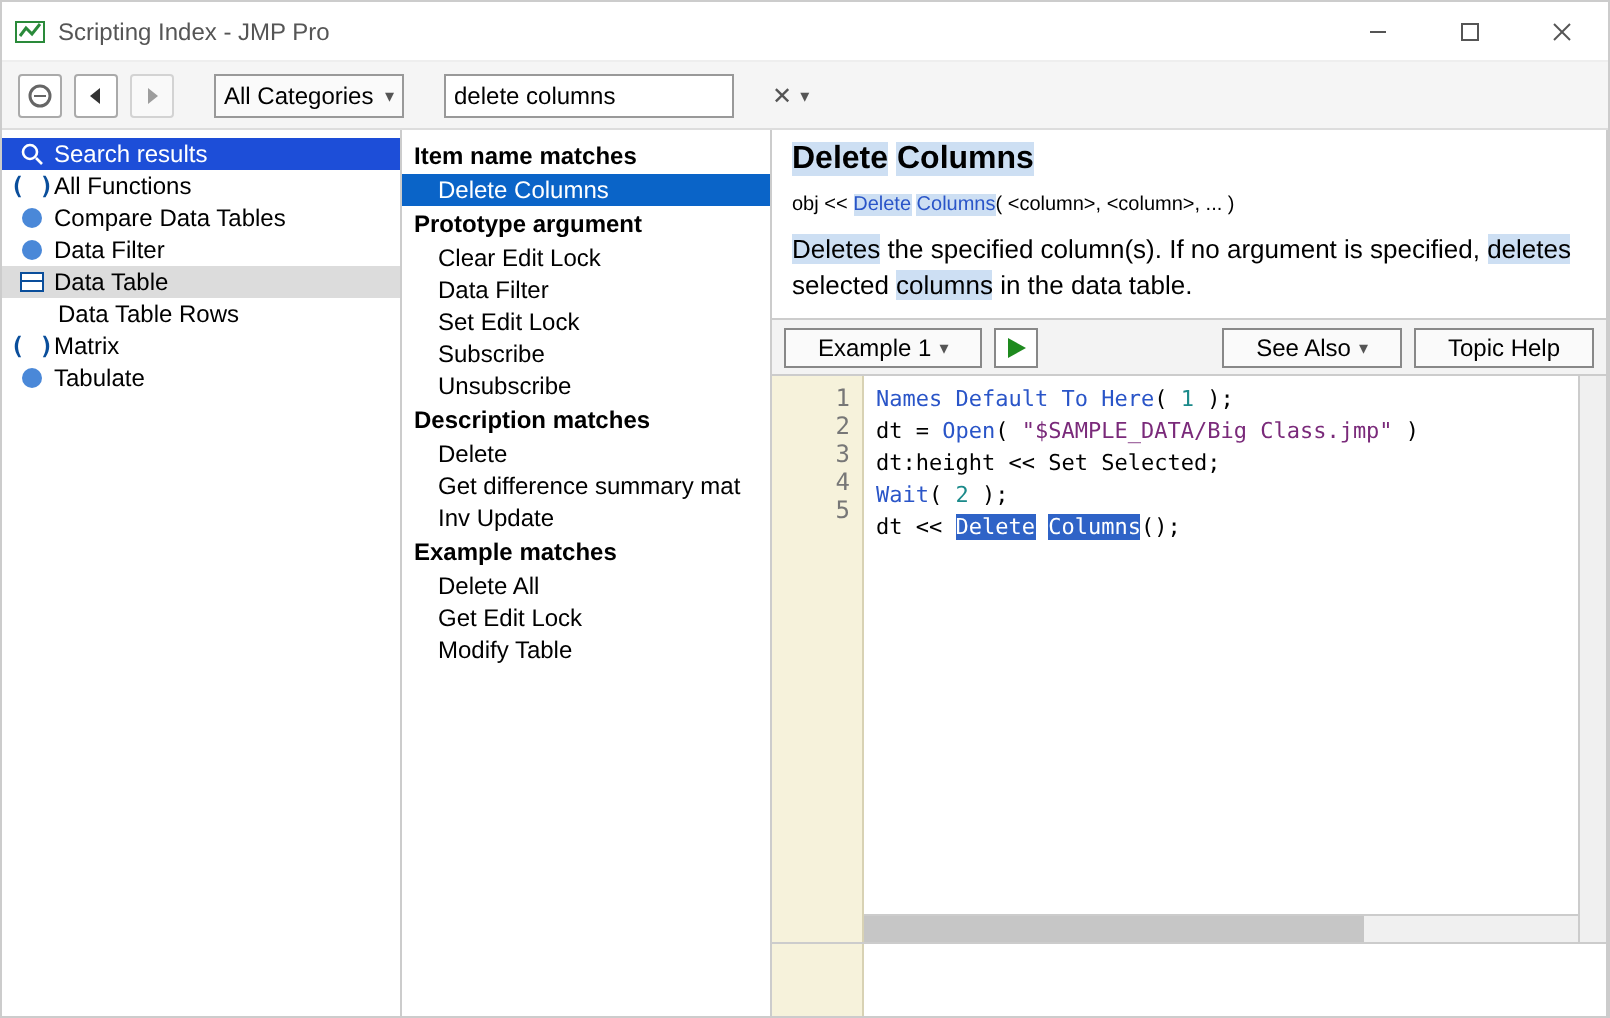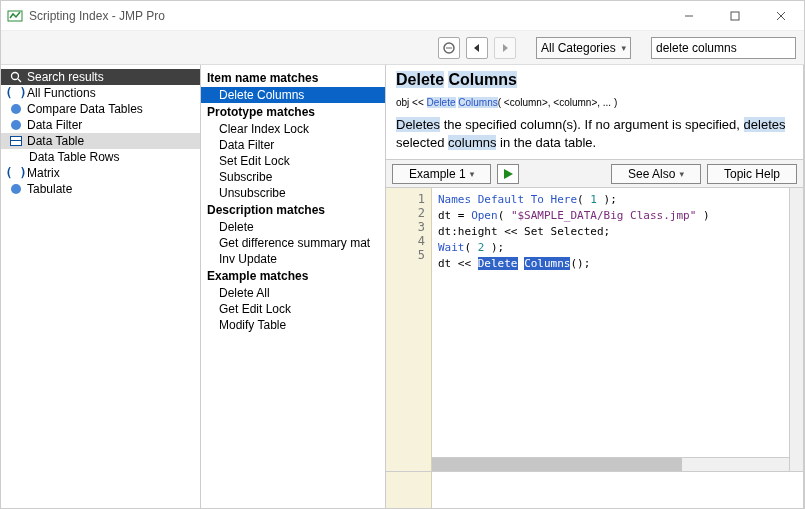--- a/index.html
+++ b/index.html
@@ -3,38 +3,38 @@
 <meta charset="utf-8">
 <style>
   * { box-sizing: border-box; }
   body { margin:0; font-family: "Segoe UI", Arial, sans-serif; font-size:12px; background:#fff; color:#000; }
   .window { width:805px; height:509px; border:1px solid #ccc; display:flex; flex-direction:column; background:#fff; }
   .titlebar { height:30px; display:flex; align-items:center; padding:0 0 0 6px; background:#fff; border-bottom:1px solid #eee; }
   .titlebar .app-ico { width:16px; height:16px; margin-right:6px; }
   .titlebar .title { flex:1; color:#555; }
   .winbtns { display:flex; }
   .winbtn { width:46px; height:30px; display:flex; align-items:center; justify-content:center; color:#666; }
-  .toolbar { height:34px; display:flex; align-items:center; padding:2px 8px; gap:6px; border-bottom:1px solid #ddd; background:#f5f5f5;justify-content:flex-end; }
+  .toolbar { height:34px; display:flex; align-items:center; padding:2px 8px; gap:6px; border-bottom:1px solid #ddd; background:#f5f5f5; }
   .tbicon { width:22px; height:22px; border:1px solid #aaa; border-radius:2px; background:#fff; display:flex; align-items:center; justify-content:center; color:#555; }
   .tbicon.disabled { opacity:.45; }
   .catsel { width:95px; height:22px; border:1px solid #999; background:#fafafa; display:flex; align-items:center; padding:0 4px; justify-content:space-between; font-size:12px; }
   .chev { font-size:9px; color:#555; }
   .searchbox { width:145px; height:22px; border:1px solid #999; background:#fff; display:flex; align-items:center; }
   .searchbox input { flex:1; border:none; outline:none; font-size:12px; padding:0 4px; background:transparent; }
   .clearx { width:18px; text-align:center; color:#555; cursor:pointer; }
   .tbspacer { width:8px; }
 
   .body { flex:1; display:flex; min-height:0; }
   .pane { border-right:1px solid #ccc; overflow-y:auto; }
   .pane.left { width:200px; padding:4px 0; }
   .pane.mid  { width:185px; padding:4px 0; }
   .pane.right{ flex:1; display:flex; flex-direction:column; min-width:0; }
 
   .tree-item { display:flex; align-items:center; padding:1px 6px 1px 8px; white-space:nowrap; cursor:default; }
-  .tree-item.selected { background:#404040; color:#fff; }
+  .tree-item.selected { background:#1d4ed8; color:#fff; }
   .tree-item.soft { background:#dcdcdc; }
   .tree-item.child { padding-left:28px; }
   .lead-ico { width:14px; height:14px; margin-right:4px; display:inline-flex; align-items:center; justify-content:center; }
   .bluecirc { width:10px; height:10px; border-radius:50%; background:#4a88d8; }
   .parens { font-weight:bold; font-family: Consolas, monospace; color:#0a4e9b; font-size:12px; }
   .dtico { width:12px; height:10px; background:#fff; border:1px solid #0a4e9b; position:relative; }
   .dtico::before{content:"";position:absolute;left:0;right:0;top:3px;height:1px;background:#0a4e9b;}
 
   .mid .grouphdr { font-weight:bold; padding:2px 6px; }
   .mid .mitem { padding:1px 6px 1px 18px; cursor:default; white-space:nowrap; overflow:hidden; text-overflow:ellipsis; }
@@ -176,22 +176,22 @@
             <span class="bluecirc"></span>
           </span>
         <span>Tabulate</span>
       </div>
     </div>
 
     <div class="pane mid">
       <div class="grouphdr">Item name matches</div>
       <div class="mitem selected">Delete Columns</div>
 
-      <div class="grouphdr">Prototype matches</div>
-      <div class="mitem">Clear Index Lock</div>
+      <div class="grouphdr">Prototype argument</div>
+      <div class="mitem">Clear Edit Lock</div>
       <div class="mitem">Data Filter</div>
       <div class="mitem">Set Edit Lock</div>
       <div class="mitem">Subscribe</div>
       <div class="mitem">Unsubscribe</div>
 
       <div class="grouphdr">Description matches</div>
       <div class="mitem">Delete</div>
       <div class="mitem">Get difference summary mat</div>
       <div class="mitem">Inv Update</div>
 

